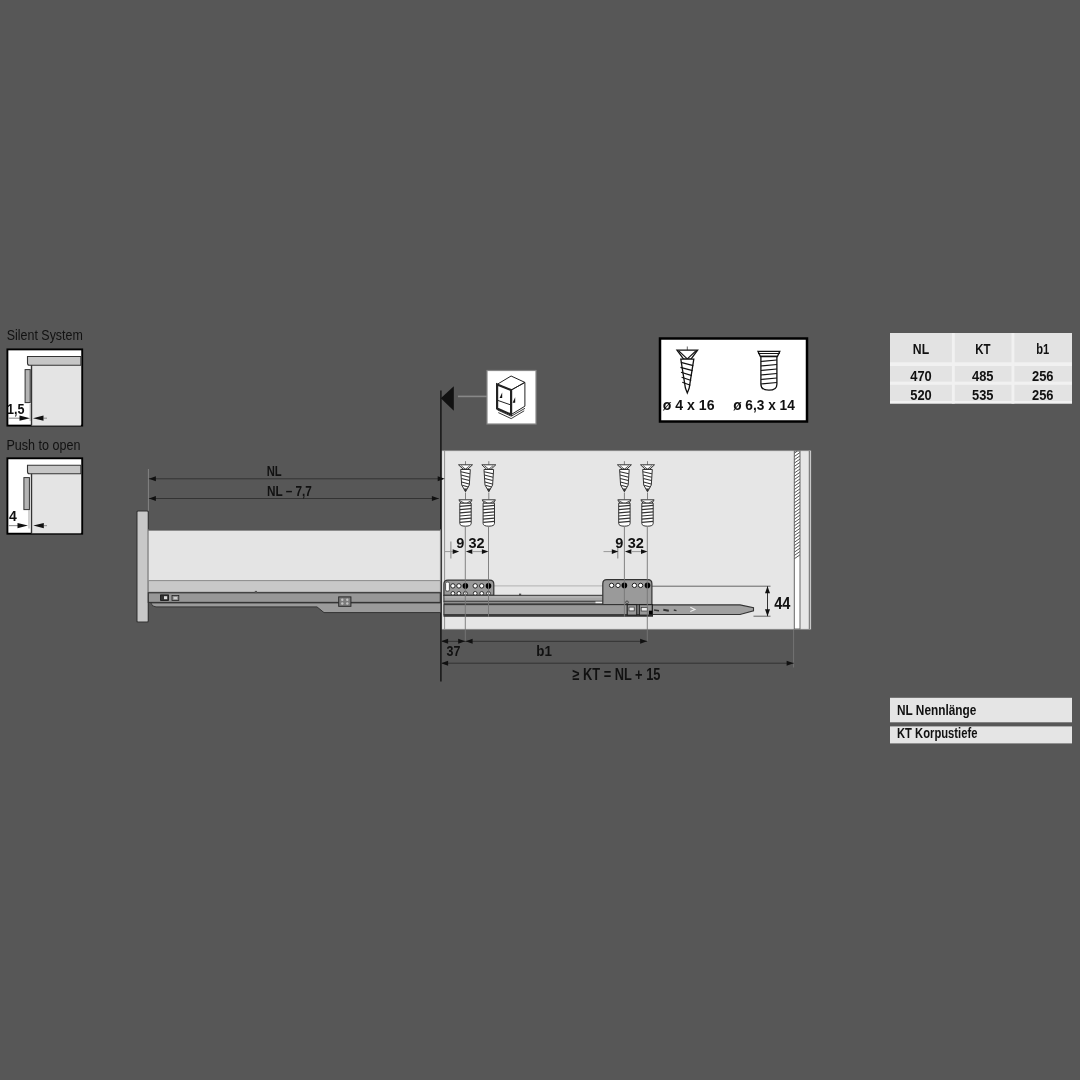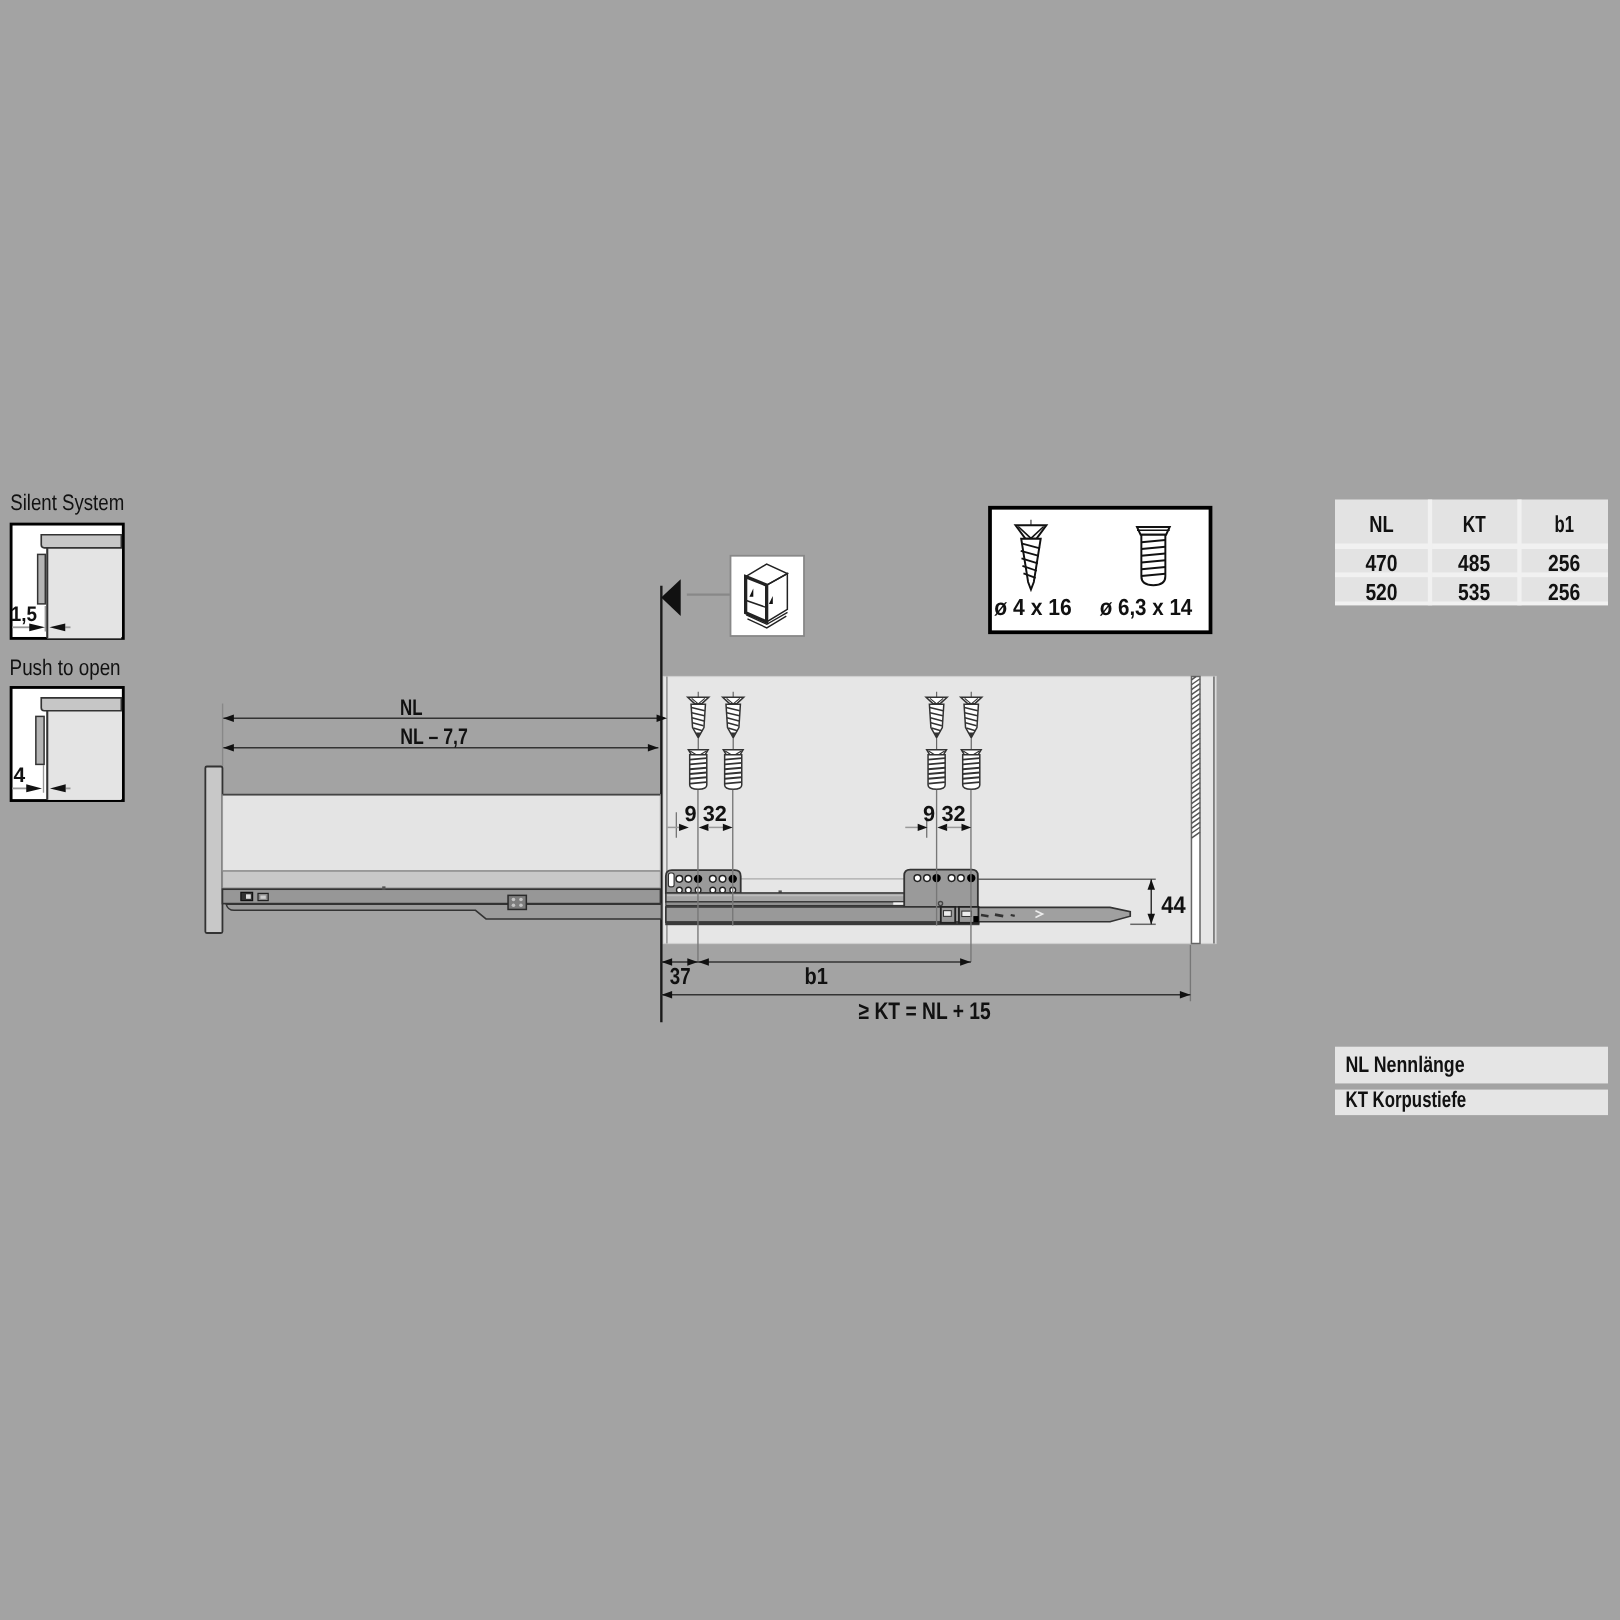--- a/index.html
+++ b/index.html
@@ -1,16 +1,16 @@
 <!DOCTYPE html>
 <html><head>
 <meta charset="utf-8">
 <style>
 html,body{margin:0;padding:0;background:#fff;}
-#page{position:relative;width:1080px;height:1080px;background:#a3a3a3;overflow:hidden;filter:grayscale(1);}
+#page{position:relative;width:1080px;height:1080px;background:#0369a1;overflow:hidden;filter:grayscale(1);}
 text{font-family:"Liberation Sans",sans-serif;fill:#111;}
 </style>
 </head>
 <body>
 <div id="page">
 <svg width="1080" height="1080" viewBox="0 0 1080 1080" xmlns="http://www.w3.org/2000/svg">
 <defs>
 
 <g id="screwA">
   <line x1="0" y1="-3.3" x2="0" y2="0.4" stroke="#666" stroke-width="0.8"></line>

